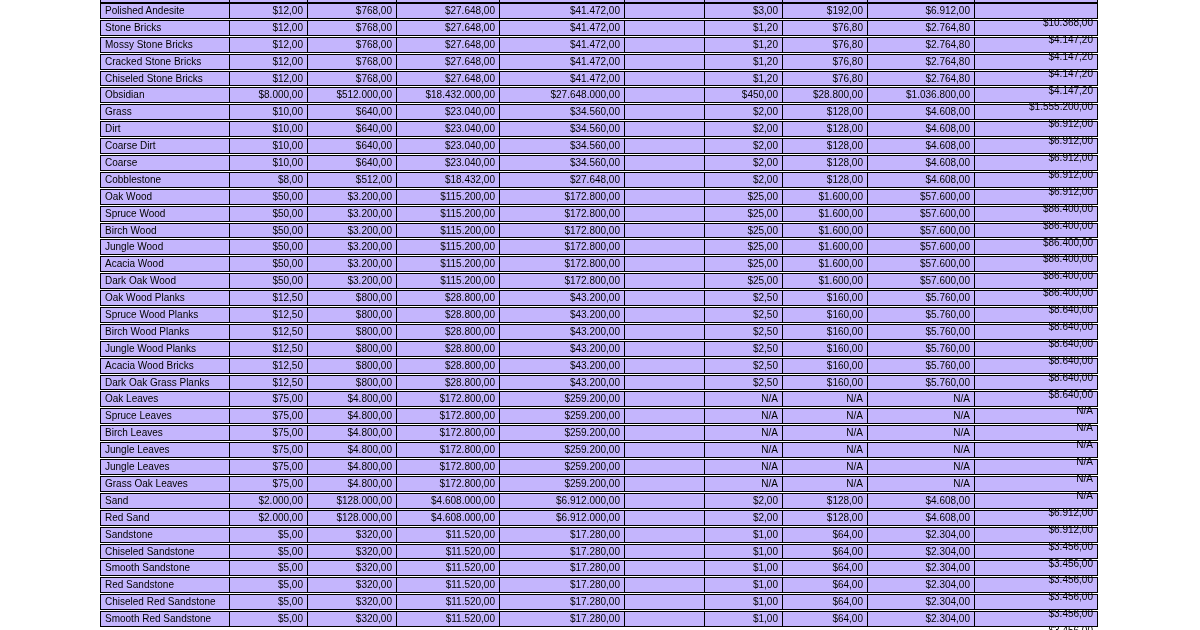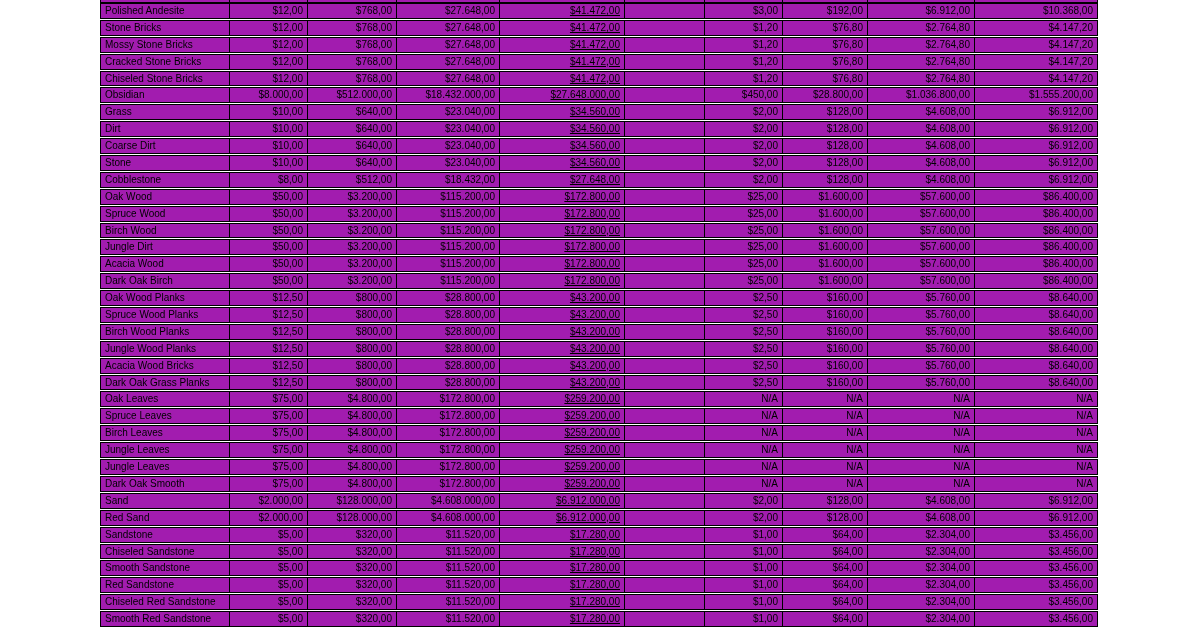--- a/index.html
+++ b/index.html
@@ -24,46 +24,46 @@
   .partial-top .row {
     margin-top: -12.9px;
     margin-bottom: 0;
   }
   .row {
     display: flex;
     box-sizing: border-box;
     height: 15.9px;
     border: 1px solid #000000;
     margin-bottom: 1px;
-    background: #a21caf;
+    background: #c4b5fd;
   }
   .cell {
     box-sizing: border-box;
     border-right: 1px solid #000000;
     height: 100%;
     font-size: 10px;
     line-height: 13.6px;
     color: #000000;
     white-space: nowrap;
     overflow: hidden;
     padding: 0 4px;
     text-align: right;
   }
   .cell:last-child { border-right: none; }
   .cell.name { text-align: left; }
   .w0 { width: 129px; }
   .w1 { width: 78px; }
   .w2 { width: 89px; }
   .w3 { width: 103px; }
-  .w4 { width: 125px; text-decoration: underline; }
+  .w4 { width: 125px; }
   .w5 { width: 80px; }
   .w6 { width: 78px; }
   .w7 { width: 85px; }
   .w8 { width: 107px; }
-  .w9 { width: 122px; }
+  .w9 { width: 122px; margin-top: 12px; }
 </style>
 </head>
 <body>
 
 <div class="table-wrap">
   <div class="partial-top">
       <div class="row">
         <div class="cell w0 name">Andesite</div>
         <div class="cell w1">$12,00</div>
         <div class="cell w2">$768,00</div>
@@ -179,21 +179,21 @@
         <div class="cell w2">$640,00</div>
         <div class="cell w3">$23.040,00</div>
         <div class="cell w4">$34.560,00</div>
         <div class="cell w5"></div>
         <div class="cell w6">$2,00</div>
         <div class="cell w7">$128,00</div>
         <div class="cell w8">$4.608,00</div>
         <div class="cell w9">$6.912,00</div>
       </div>
       <div class="row">
-        <div class="cell w0 name">Stone</div>
+        <div class="cell w0 name">Coarse</div>
         <div class="cell w1">$10,00</div>
         <div class="cell w2">$640,00</div>
         <div class="cell w3">$23.040,00</div>
         <div class="cell w4">$34.560,00</div>
         <div class="cell w5"></div>
         <div class="cell w6">$2,00</div>
         <div class="cell w7">$128,00</div>
         <div class="cell w8">$4.608,00</div>
         <div class="cell w9">$6.912,00</div>
       </div>
@@ -239,21 +239,21 @@
         <div class="cell w2">$3.200,00</div>
         <div class="cell w3">$115.200,00</div>
         <div class="cell w4">$172.800,00</div>
         <div class="cell w5"></div>
         <div class="cell w6">$25,00</div>
         <div class="cell w7">$1.600,00</div>
         <div class="cell w8">$57.600,00</div>
         <div class="cell w9">$86.400,00</div>
       </div>
       <div class="row">
-        <div class="cell w0 name">Jungle Dirt</div>
+        <div class="cell w0 name">Jungle Wood</div>
         <div class="cell w1">$50,00</div>
         <div class="cell w2">$3.200,00</div>
         <div class="cell w3">$115.200,00</div>
         <div class="cell w4">$172.800,00</div>
         <div class="cell w5"></div>
         <div class="cell w6">$25,00</div>
         <div class="cell w7">$1.600,00</div>
         <div class="cell w8">$57.600,00</div>
         <div class="cell w9">$86.400,00</div>
       </div>
@@ -263,21 +263,21 @@
         <div class="cell w2">$3.200,00</div>
         <div class="cell w3">$115.200,00</div>
         <div class="cell w4">$172.800,00</div>
         <div class="cell w5"></div>
         <div class="cell w6">$25,00</div>
         <div class="cell w7">$1.600,00</div>
         <div class="cell w8">$57.600,00</div>
         <div class="cell w9">$86.400,00</div>
       </div>
       <div class="row">
-        <div class="cell w0 name">Dark Oak Birch</div>
+        <div class="cell w0 name">Dark Oak Wood</div>
         <div class="cell w1">$50,00</div>
         <div class="cell w2">$3.200,00</div>
         <div class="cell w3">$115.200,00</div>
         <div class="cell w4">$172.800,00</div>
         <div class="cell w5"></div>
         <div class="cell w6">$25,00</div>
         <div class="cell w7">$1.600,00</div>
         <div class="cell w8">$57.600,00</div>
         <div class="cell w9">$86.400,00</div>
       </div>
@@ -407,21 +407,21 @@
         <div class="cell w2">$4.800,00</div>
         <div class="cell w3">$172.800,00</div>
         <div class="cell w4">$259.200,00</div>
         <div class="cell w5"></div>
         <div class="cell w6">N/A</div>
         <div class="cell w7">N/A</div>
         <div class="cell w8">N/A</div>
         <div class="cell w9">N/A</div>
       </div>
       <div class="row">
-        <div class="cell w0 name">Dark Oak Smooth</div>
+        <div class="cell w0 name">Grass Oak Leaves</div>
         <div class="cell w1">$75,00</div>
         <div class="cell w2">$4.800,00</div>
         <div class="cell w3">$172.800,00</div>
         <div class="cell w4">$259.200,00</div>
         <div class="cell w5"></div>
         <div class="cell w6">N/A</div>
         <div class="cell w7">N/A</div>
         <div class="cell w8">N/A</div>
         <div class="cell w9">N/A</div>
       </div>

